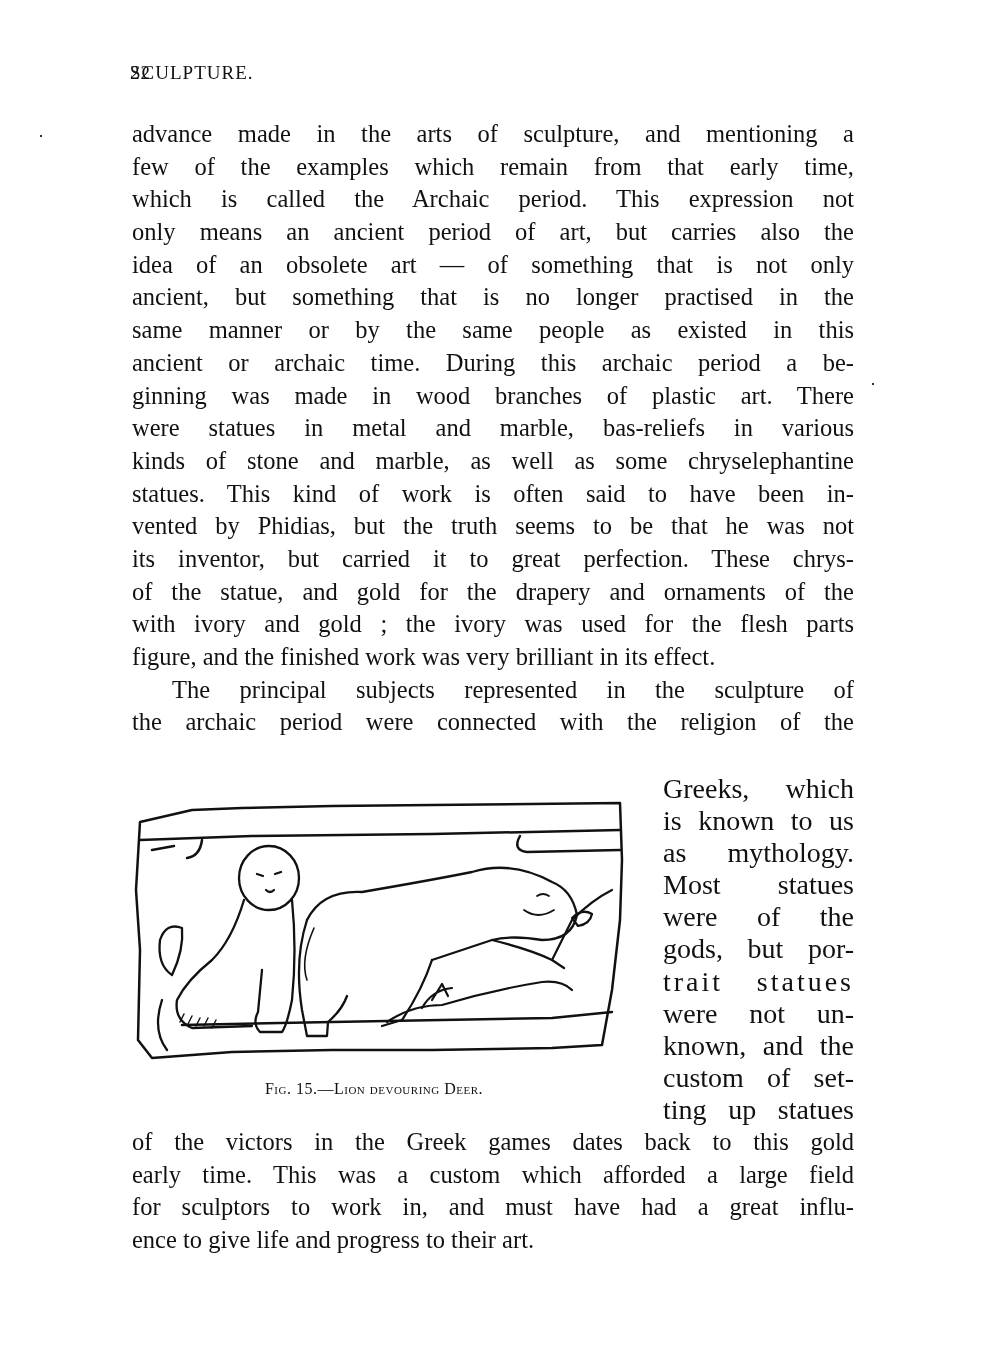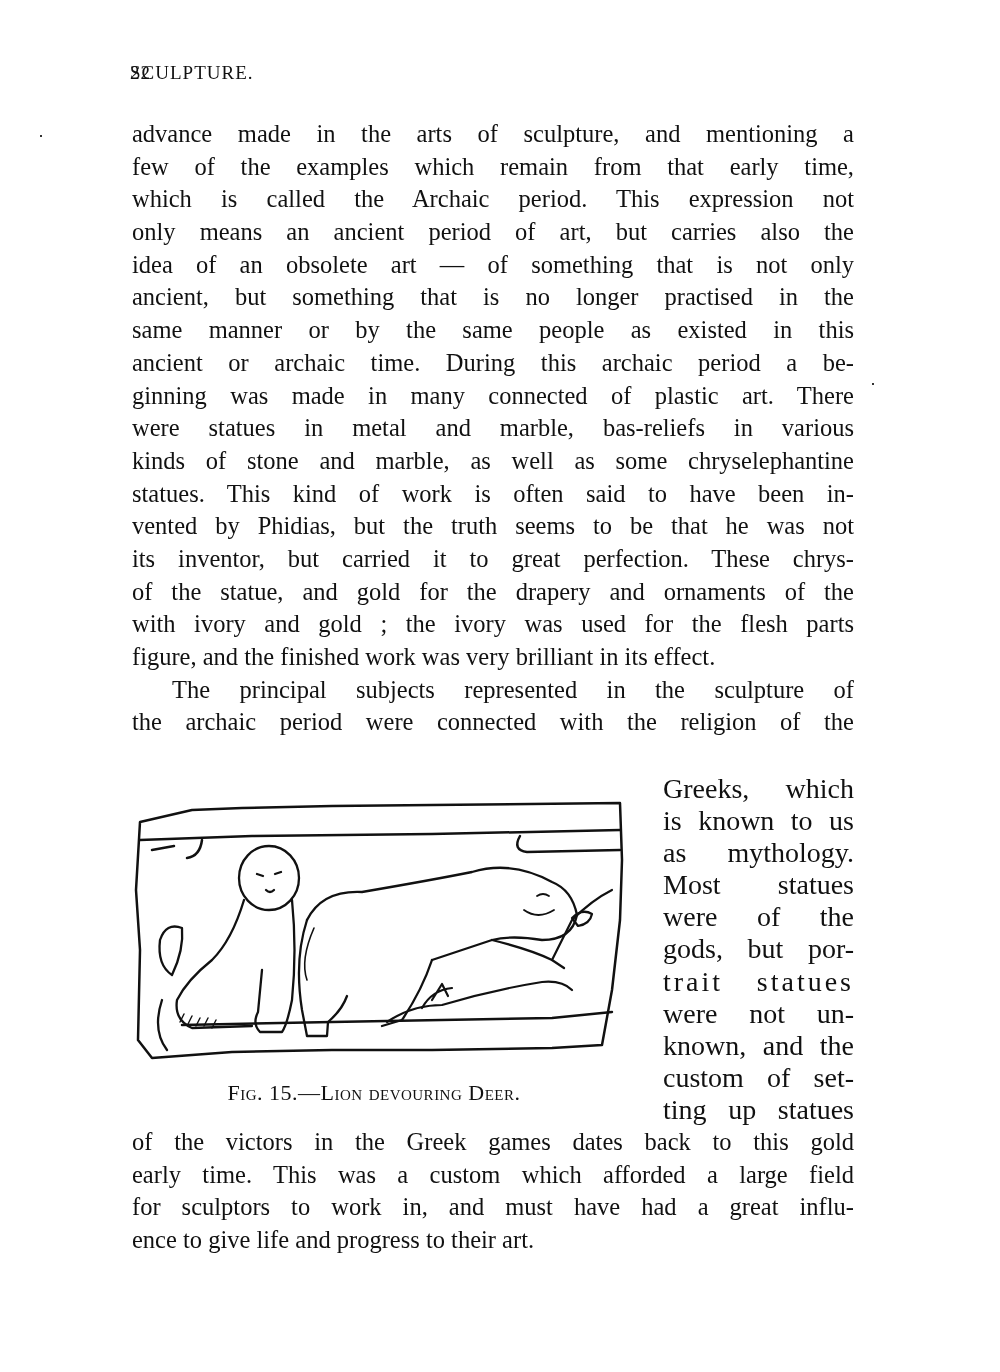--- a/index.html
+++ b/index.html
@@ -13,21 +13,21 @@
       font-family: "Liberation Serif", serif; font-size: 24.5px; line-height: 32.7px; }
     .line { display: block; white-space: nowrap; text-align: justify; text-align-last: justify; height: 32.7px; }
     .line.last { text-align-last: left; }
     .line.indent { padding-left: 40px; }
     .side-text { position: absolute; left: 663px; width: 191px; top: 773px;
       font-family: "Liberation Serif", serif; font-size: 28px; line-height: 32.1px; }
     .side-text .line { height: 32.1px; }
     .figure { position: absolute; left: 132px; top: 800px; width: 492px; height: 280px; }
     .figure svg { width: 100%; height: 100%; }
     .caption { position: absolute; left: 132px; top: 1080px; width: 484px; text-align: center;
-      font-family: "Liberation Serif", serif; font-size: 22px; font-variant: small-caps; letter-spacing: 0.5px; }
+      font-family: "Liberation Serif", serif; font-size: 16px; font-variant: small-caps; letter-spacing: 0.5px; }
     .speck { position: absolute; width: 2px; height: 2px; background: #333; }
   </style>
 </head>
 <body>
 
 <div class="page">
 
   <div class="header">
     <span class="pgnum">22</span>
     <span class="running">SCULPTURE.</span>
@@ -35,21 +35,21 @@
 
   <div class="body-text" style="top:118px;">
     <span class="line">advance made in the arts of sculpture, and mentioning a</span>
     <span class="line">few of the examples which remain from that early time,</span>
     <span class="line">which is called the Archaic period.  This expression not</span>
     <span class="line">only means an ancient period of art, but carries also the</span>
     <span class="line">idea of an obsolete art — of something that is not only</span>
     <span class="line">ancient, but something that is no longer practised in the</span>
     <span class="line">same manner or by the same people as existed in this</span>
     <span class="line">ancient or archaic time.  During this archaic period a be-</span>
-    <span class="line">ginning was made in many connected of plastic art.  There</span>
+    <span class="line">ginning was made in wood branches of plastic art.  There</span>
     <span class="line">were statues in metal and marble, bas-reliefs in various</span>
     <span class="line">kinds of stone and marble, as well as some chryselephantine</span>
     <span class="line">statues.  This kind of work is often said to have been in-</span>
     <span class="line">vented by Phidias, but the truth seems to be that he was not</span>
     <span class="line">its inventor, but carried it to great perfection.  These chrys-</span>
     <span class="line">of the statue, and gold for the drapery and ornaments of the</span>
     <span class="line">with ivory and gold ; the ivory was used for the flesh parts</span>
     <span class="line last">figure, and the finished work was very brilliant in its effect.</span>
     <span class="line indent">The principal subjects represented in the sculpture of</span>
     <span class="line">the archaic period were connected with the religion of the</span>

